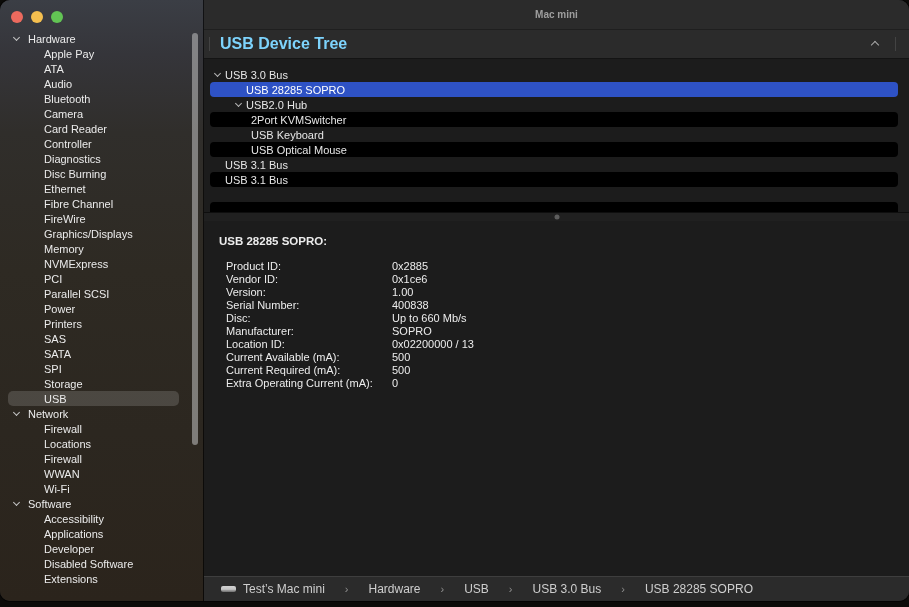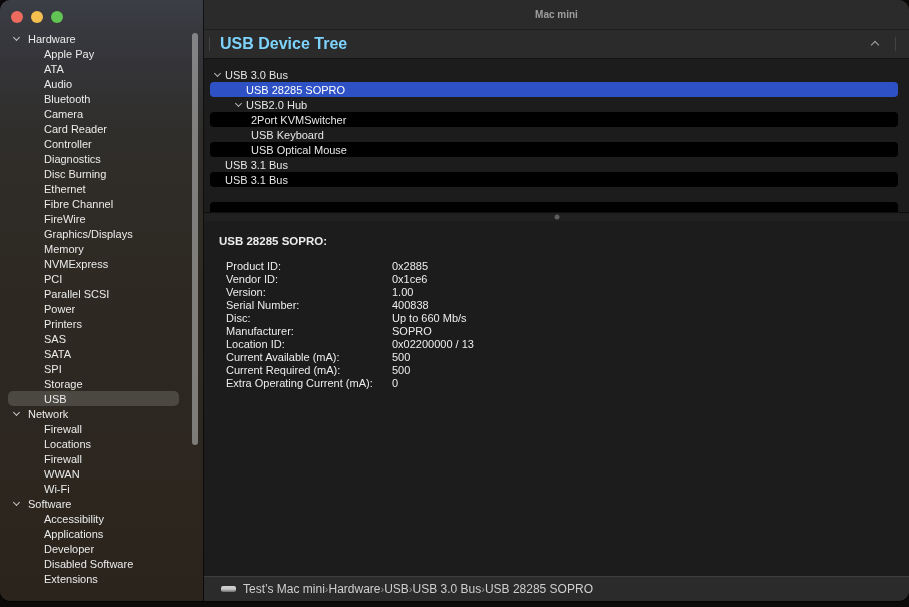--- a/index.html
+++ b/index.html
@@ -88,21 +88,21 @@
   .detail-label { width:166px; flex:none; }
   .footer {
     height:25px; flex:none; background:#2b2b2b; border-top:1px solid #3e3e3e;
     display:flex; align-items:center; padding-left:17px; gap:7px;
     font-size:12px; color:#cecece; white-space:nowrap;
   }
   .mini-icon {
     width:15px; height:6px; border-radius:2px; flex:none;
     background:linear-gradient(180deg,#d2d2d2 0%,#c4c4c4 55%,#8d8d8d 80%,#6f6f6f 100%);
   }
-  .crumbs { display:flex; align-items:center; gap:0; }
+  .crumbs { display:flex; align-items:center; gap:20px; }
   .crumb-sep { color:#8f8f8f; font-size:11px; }
 </style>
 </head>
 <body>
 
 <div class="window">
 
   <div class="sidebar">
     <div class="traffic">
       <div class="tl red"></div>

